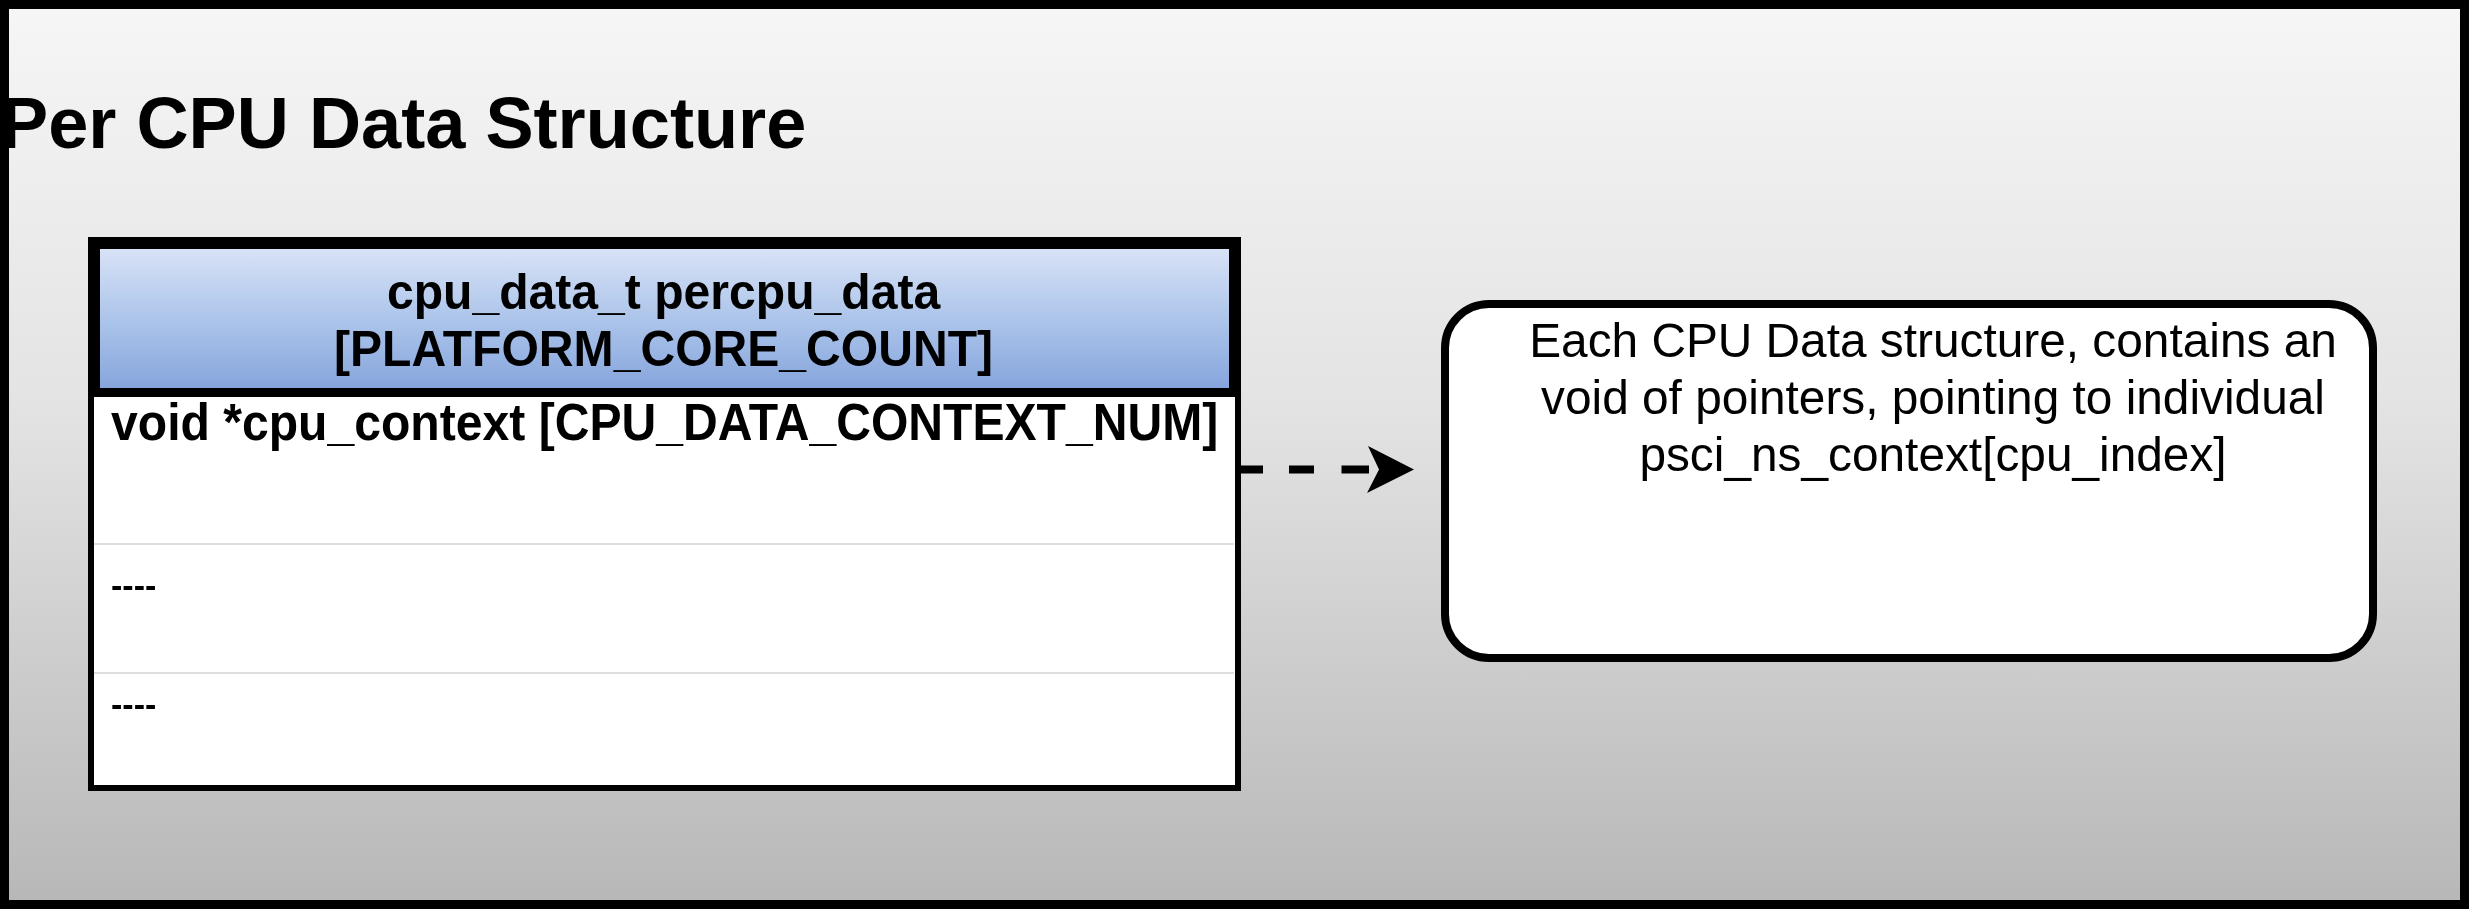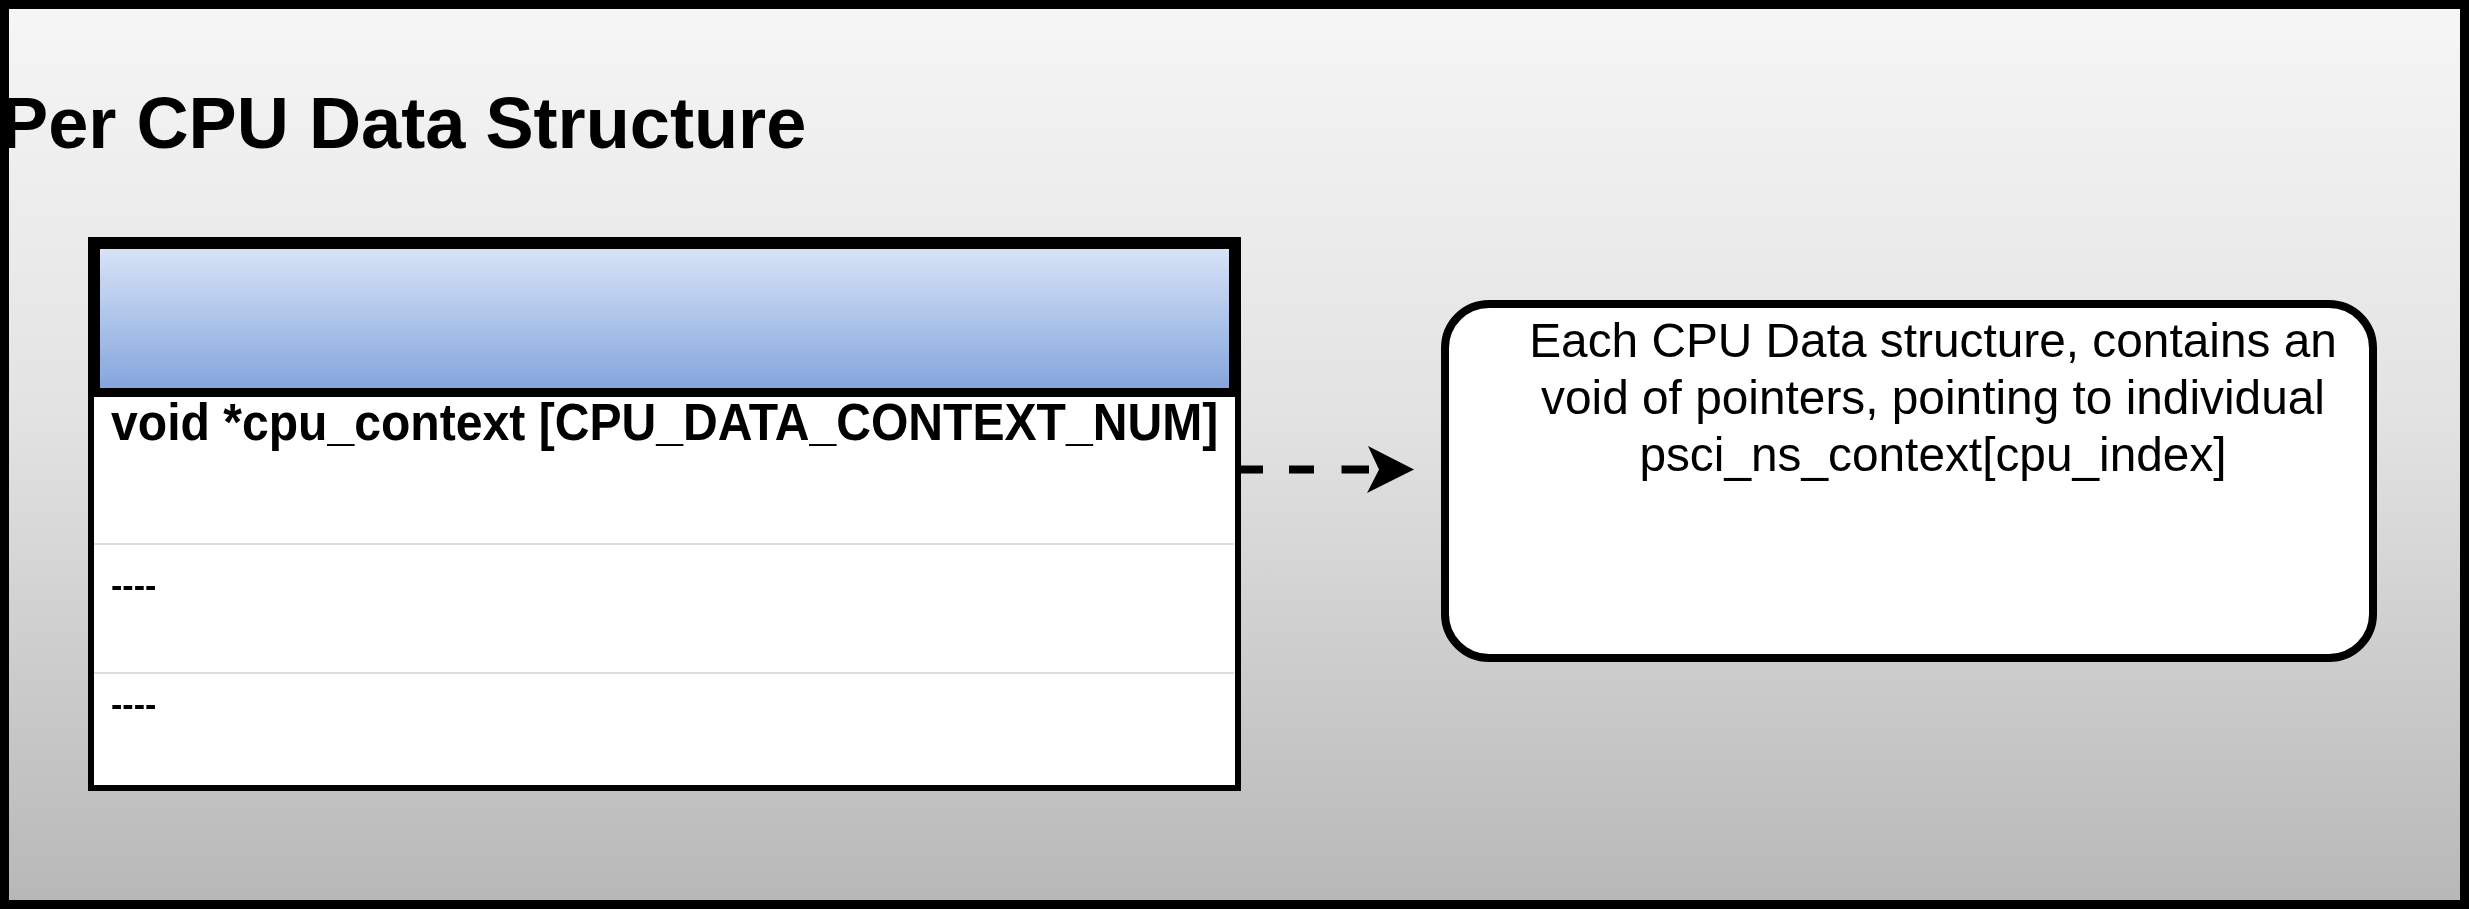--- a/index.html
+++ b/index.html
@@ -91,20 +91,21 @@
 
   <div class="frame"></div>
 
   <div class="title">Per CPU Data Structure</div>
 
   <div class="tbl-body"></div>
   <div class="tbl-sep sep1"></div>
   <div class="tbl-sep sep2"></div>
   <div class="tbl-header"></div>
 
+  <div class="hdr-text"><span class="squeeze"><span>cpu_data_t percpu_data</span><br><span>[PLATFORM_CORE_COUNT]</span></span></div>
 
   <div class="row-text row1"><span class="squeeze">void *cpu_context [CPU_DATA_CONTEXT_NUM]</span></div>
   <div class="row-text row2"><span>----</span></div>
   <div class="row-text row3"><span>----</span></div>
 
   <svg class="arrow-svg" width="190" height="62" viewBox="0 0 190 62">
     <g fill="#000000">
       <rect x="2" y="25.5" width="25" height="8"></rect>
       <rect x="53" y="25.5" width="25" height="8"></rect>
       <rect x="105.5" y="25.5" width="27.5" height="8"></rect>

